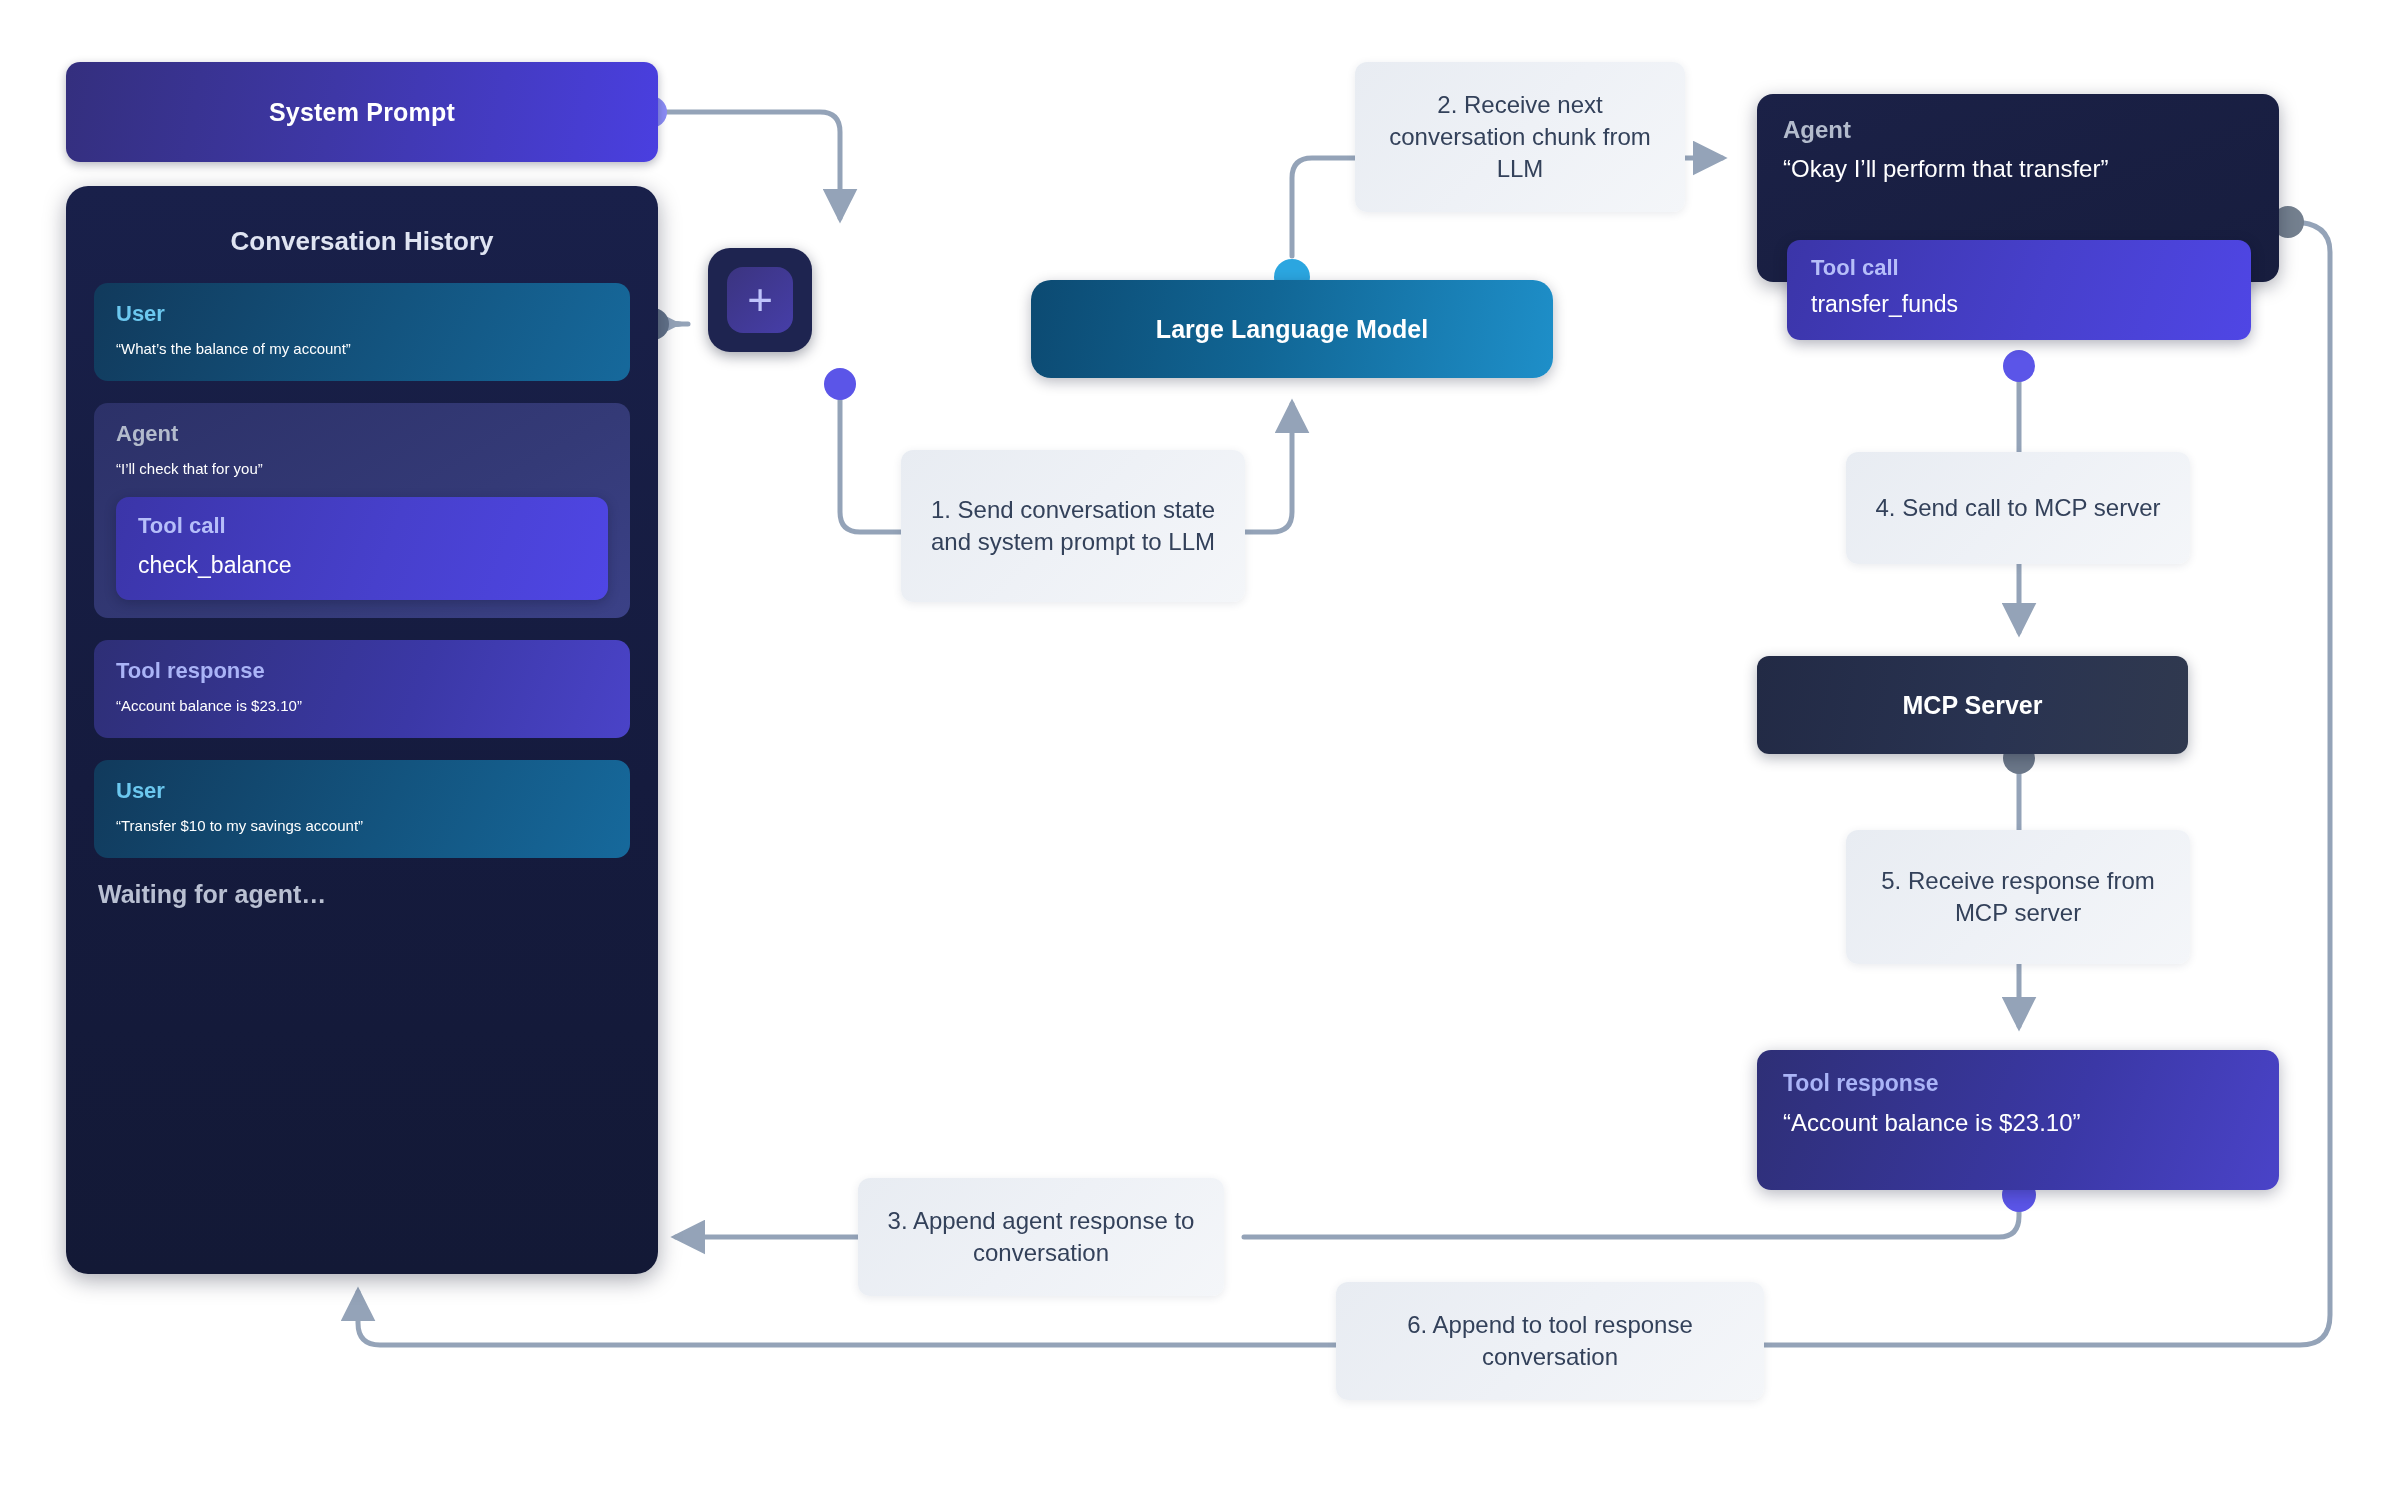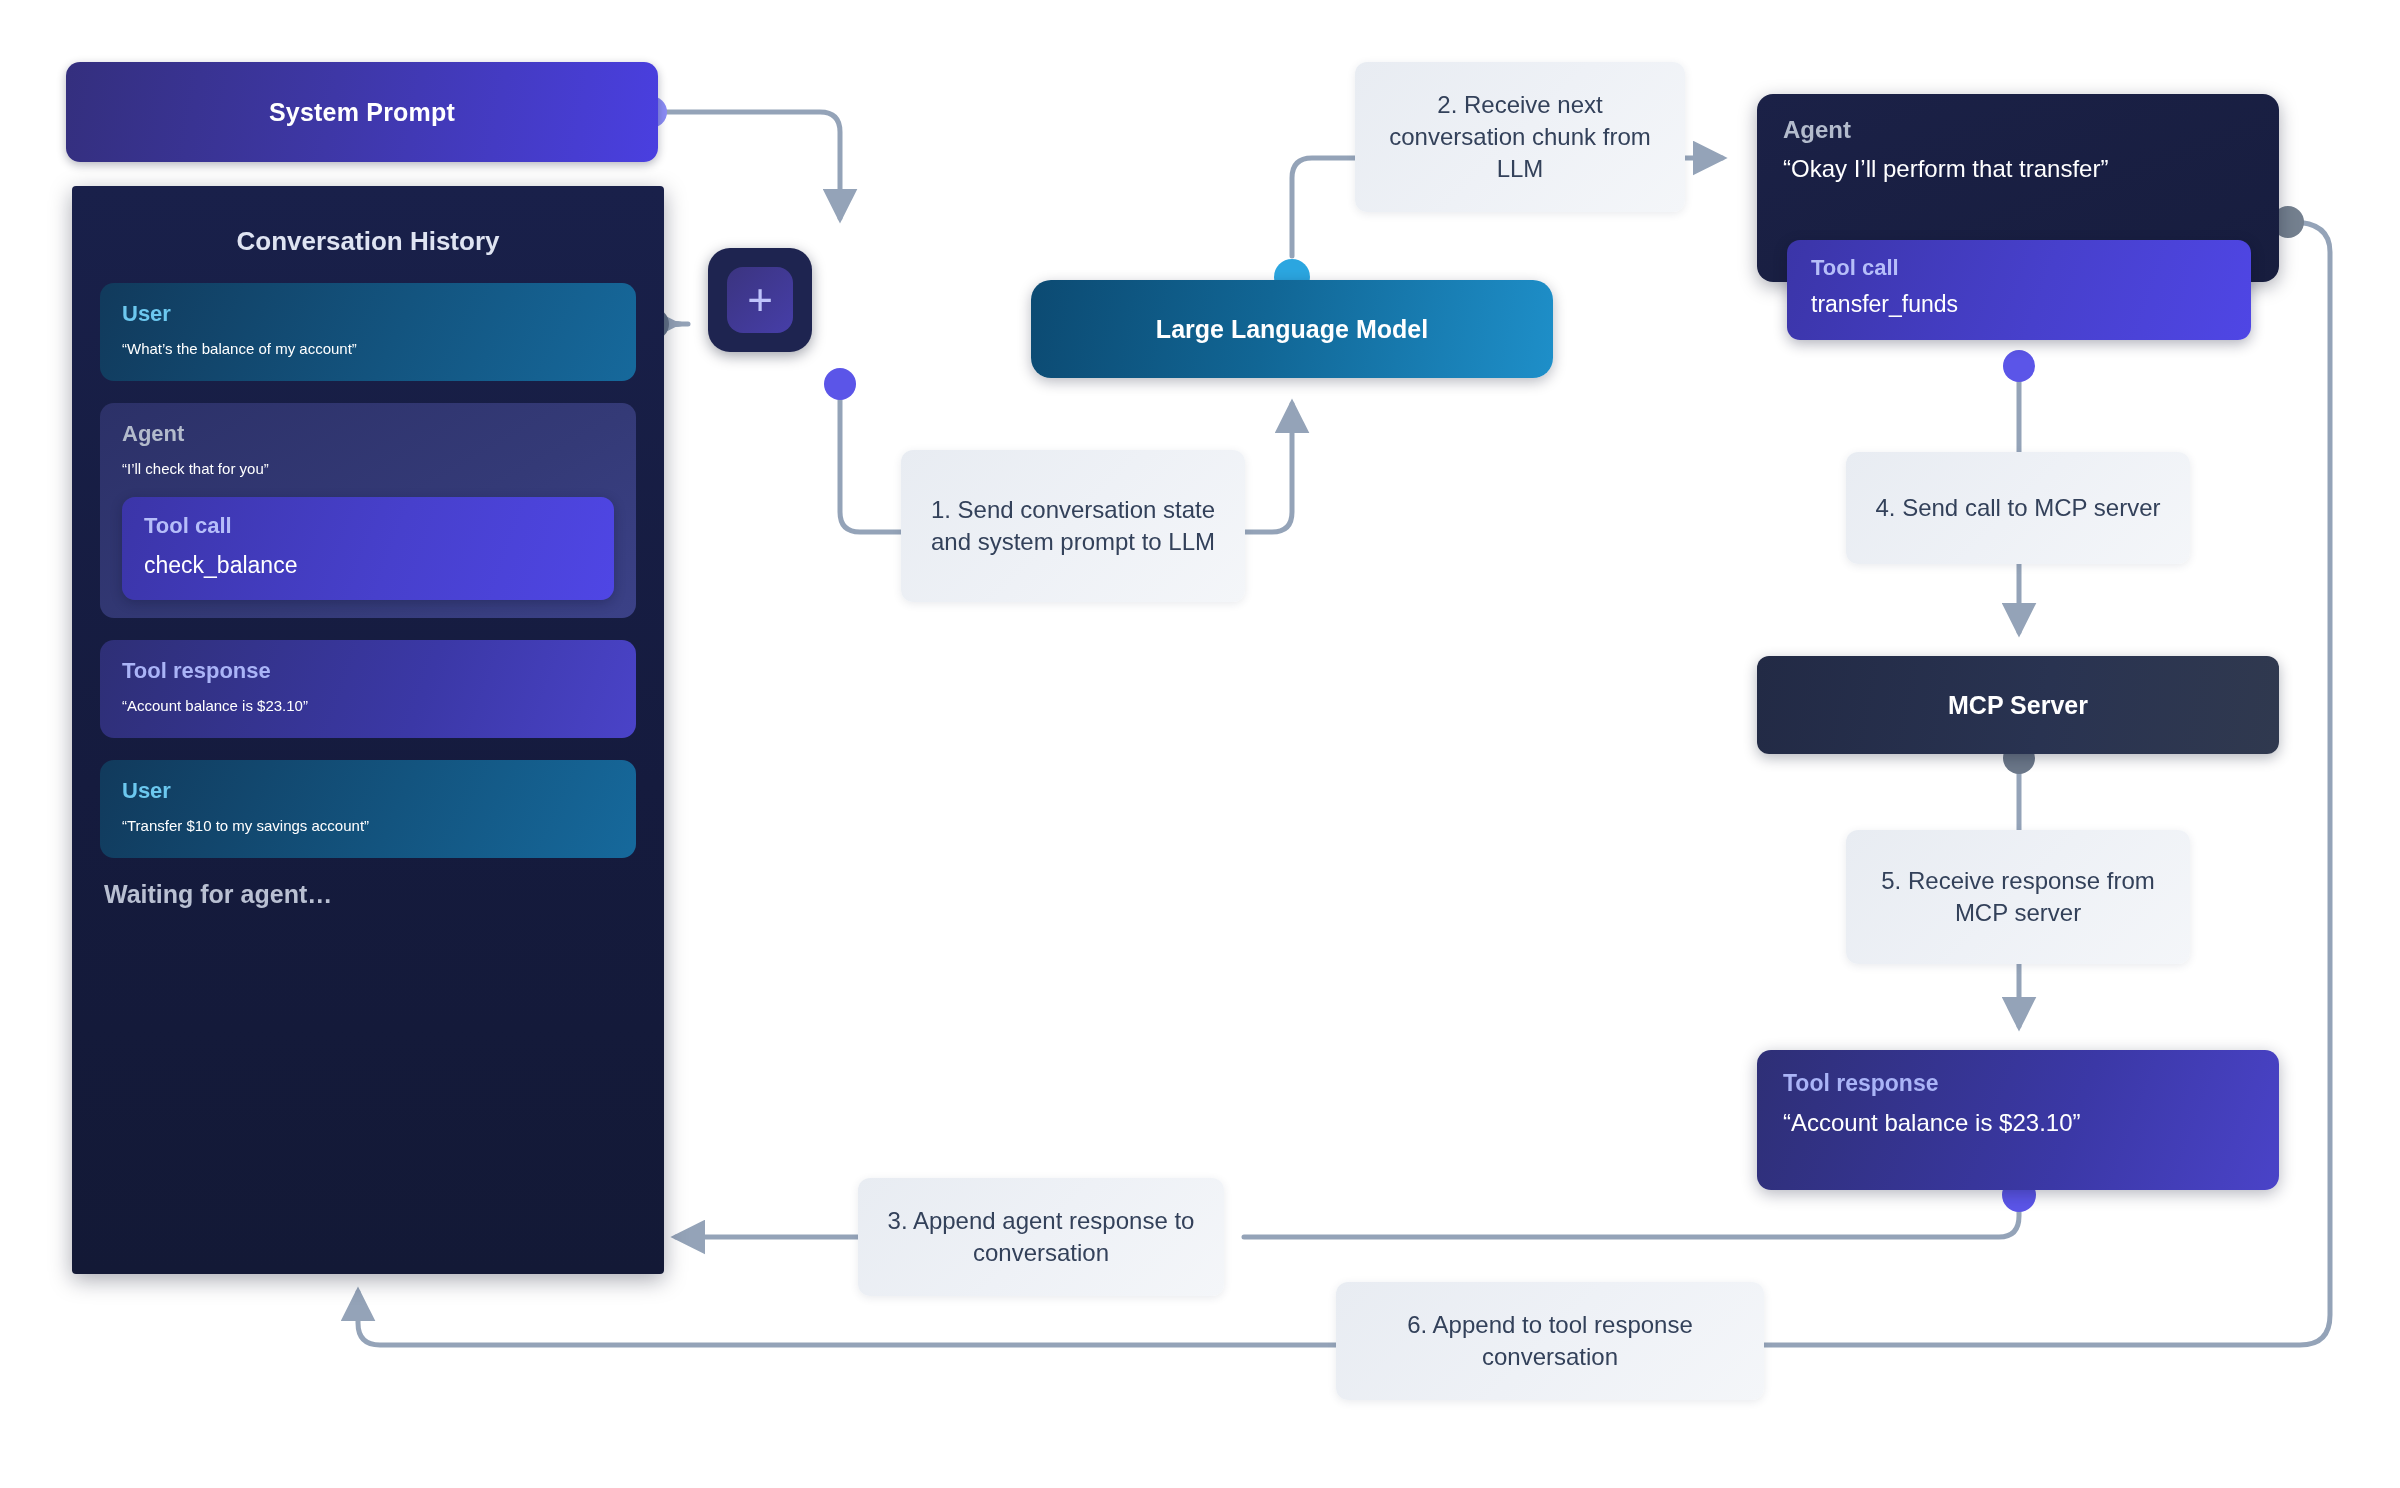--- a/index.html
+++ b/index.html
@@ -13,25 +13,24 @@
   .sysprompt{
     left:66px;top:62px;width:592px;height:100px;border-radius:14px;
     background:linear-gradient(100deg,#342f7e 0%,#3e37a6 45%,#4a3fe0 100%);
     display:flex;align-items:center;justify-content:center;
     box-shadow:0 3px 10px rgba(10,14,40,.30);
   }
   .sysprompt .ttl{color:#ffffff;font-size:25px;font-weight:bold;letter-spacing:.2px;}
 
   
   .convpanel{
-    left:66px;top:186px;width:592px;height:1088px;border-radius:4px;
+    left:66px;top:186px;width:592px;height:1088px;border-radius:22px;
     background:linear-gradient(180deg,#19204a 0%,#151b3e 55%,#131936 100%);
     box-shadow:0 6px 22px rgba(8,12,35,.35);
     padding:26px 28px 0 28px;
-    margin-left:6px;
   }
   .convpanel .ttl{color:#dfe4f2;font-size:26px;font-weight:bold;text-align:center;margin:14px 0 26px 0;}
 
   .msg{border-radius:14px;padding:18px 22px 22px 22px;margin-bottom:22px;position:relative;}
   .msg .role{font-size:22px;font-weight:bold;margin-bottom:12px;}
   .msg .body{font-size:15px;color:#ffffff;line-height:1.32;}
 
   .msg-user{background:linear-gradient(115deg,#113a5c 0%,#13547f 55%,#16699c 100%);}
   .msg-user .role{color:#6cc8ef;}
 
@@ -86,21 +85,21 @@
   .agent-toolcall{
     left:1787px;top:240px;width:464px;height:100px;border-radius:13px;
     background:linear-gradient(110deg,#3b35a8 0%,#4740cc 55%,#4f46e5 100%);
     padding:15px 24px;box-shadow:0 4px 14px rgba(12,16,48,.32);
   }
   .agent-toolcall .role{color:#b6bef9;font-size:22px;font-weight:bold;margin-bottom:10px;}
   .agent-toolcall .body{color:#ffffff;font-size:23px;}
 
   
   .mcp{
-    left:1757px;top:656px;width:522px;height:98px;border-radius:12px;
+    left:1757px;top:656px;width:431px;height:98px;border-radius:12px;
     background:linear-gradient(100deg,#222a45 0%,#293351 55%,#30394f 100%);
     display:flex;align-items:center;justify-content:center;
     box-shadow:0 4px 14px rgba(8,12,35,.30);
   }
   .mcp .ttl{color:#ffffff;font-size:25px;font-weight:bold;}
 
   
   .rtoolresp{
     left:1757px;top:1050px;width:522px;height:140px;border-radius:14px;
     background:linear-gradient(110deg,#2e2f76 0%,#3b38a6 60%,#4a43c8 100%);

